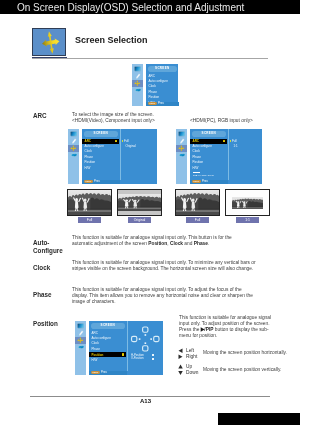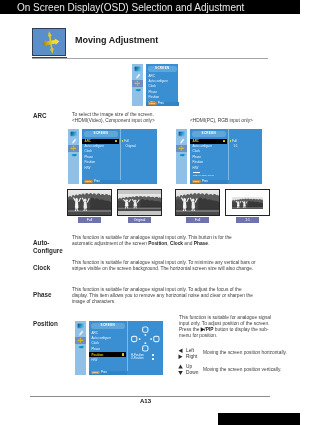--- a/index.html
+++ b/index.html
@@ -60,21 +60,21 @@
           <stop offset="0.34" stop-color="#cdb41b"></stop>
         <stop offset="0.62" stop-color="#f4d925"></stop>
           <stop offset="1" stop-color="#ffe232"></stop>
       </linearGradient>
     </defs>
     <g transform="translate(2.5,0) rotate(-9 33 27)">
     <path d="M33 4 L37 14.5 H34.6 V23.4 H42 V20.4 L50.5 27 L42 33.6 V30.6 H34.6 V39.5 H37 L33 50 L29 39.5 H31.4 V30.6 H24 V33.6 L15.5 27 L24 20.4 V23.4 H31.4 V14.5 H29 Z" fill="url(#ag)"></path>
     </g>
   </svg>
 </div>
-<div class="abs sectitle">Moving Adjustment</div>
+<div class="abs sectitle">Screen Selection</div>
 <div class="abs rule-accent"></div>
 <div class="abs rule-line"></div>
 
 <div class="osd" id="osd-top" style="left:132px;top:64px;width:46px;height:42px;">
     <div class="osd-side" style="width: 11px;"></div>
     <div class="osd-ic" style="top: 1.6px; width: 11px; height: 7px;">
       <svg width="7.4" height="5.6" viewBox="0 0 37 28">
         <defs>
           <linearGradient id="mg1" x1="0" y1="0" x2="1" y2="0.3">
             <stop offset="0" stop-color="#0a3f68"></stop>

